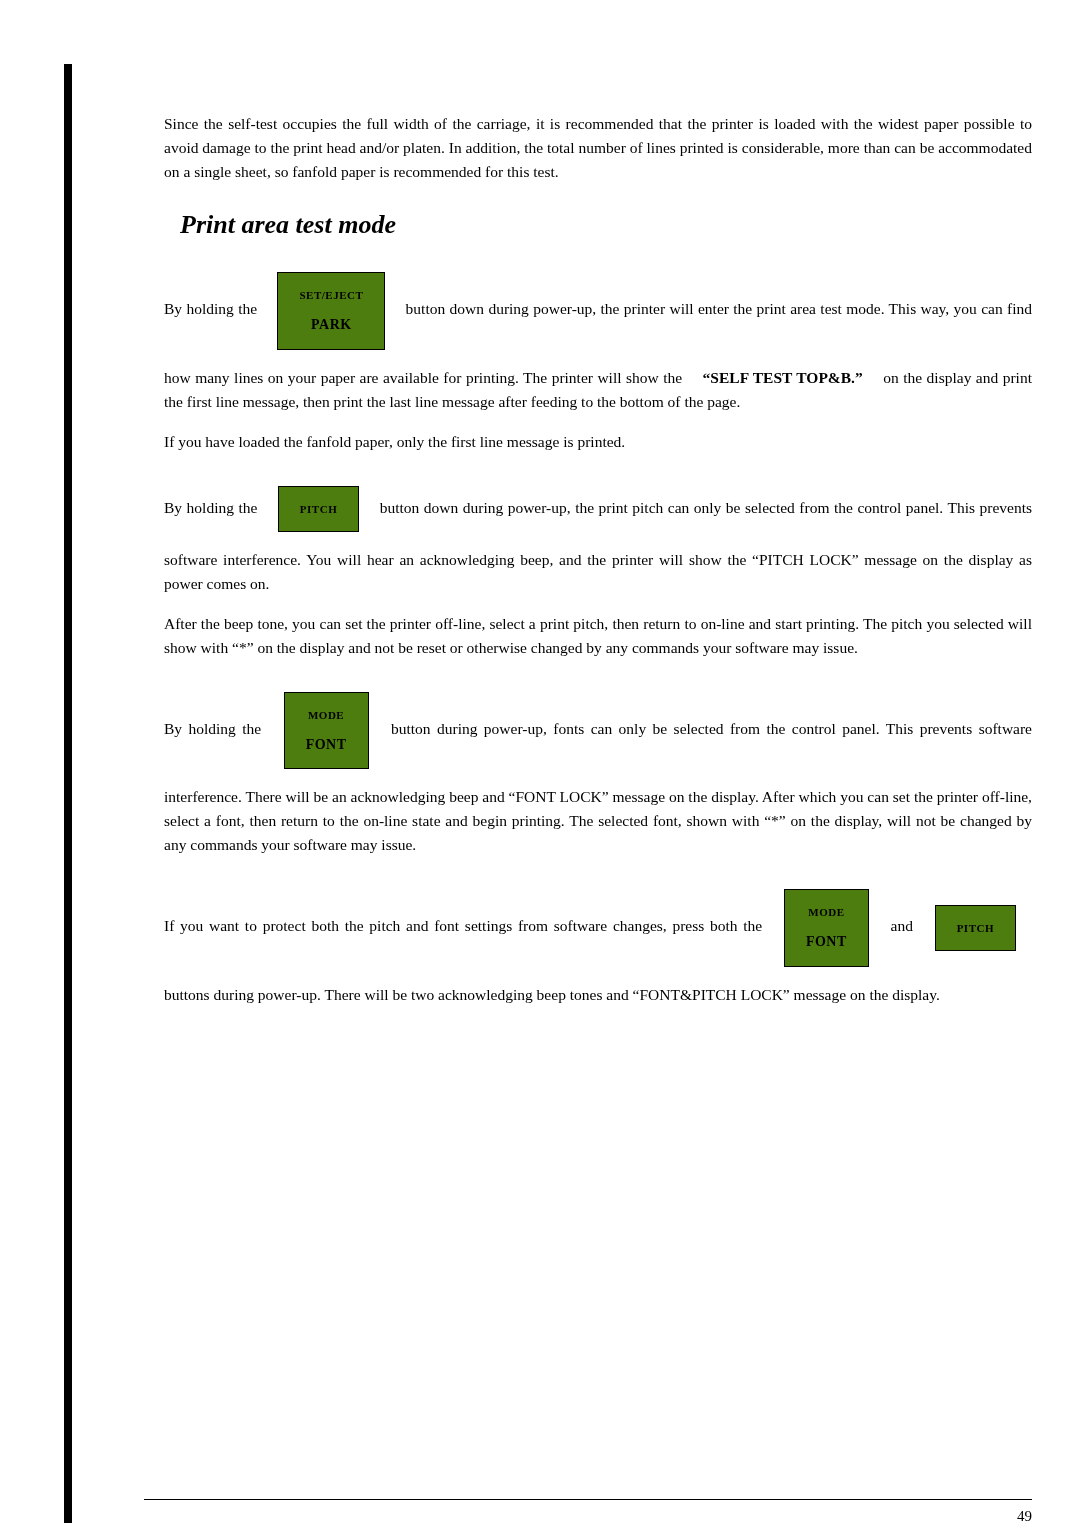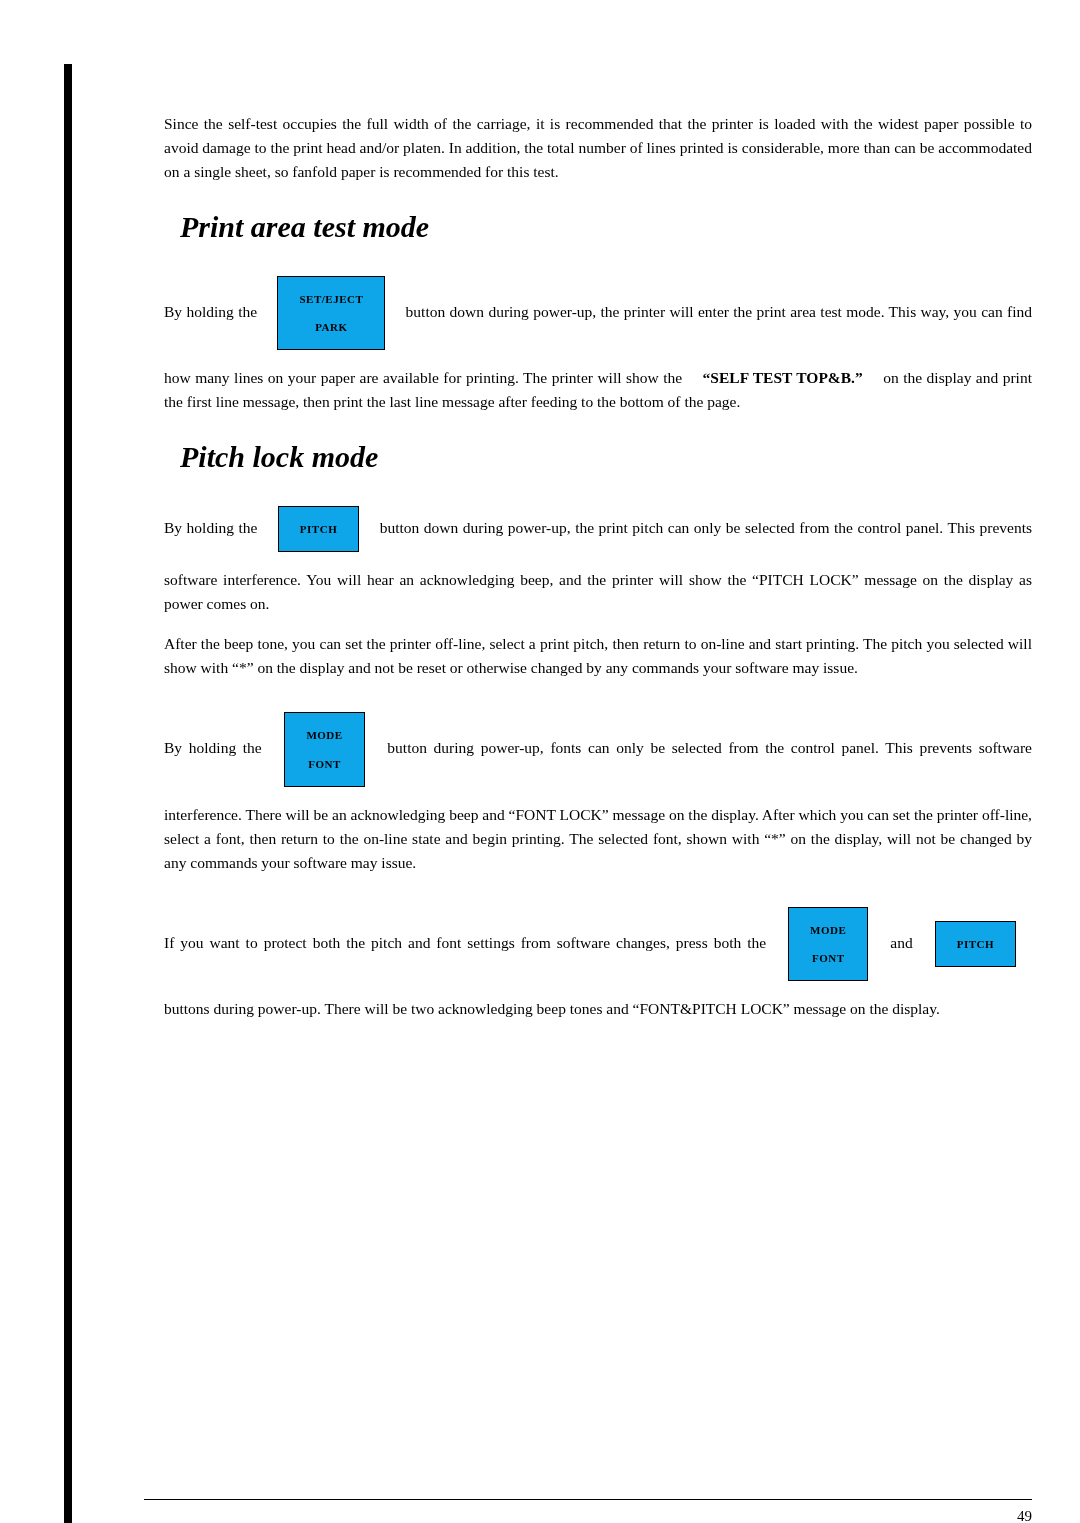--- a/index.html
+++ b/index.html
@@ -38,50 +38,50 @@
     .body-text {
       font-family: 'Times New Roman', Times, serif;
       font-size: 15.5px;
       line-height: 1.55;
       text-align: justify;
       margin-bottom: 14px;
     }
 
     .section-heading {
       font-family: 'Times New Roman', Times, serif;
-      font-size: 30px;
+      font-size: 26px;
       font-weight: bold;
       font-style: italic;
       margin-top: 26px;
       margin-bottom: 14px;
       color: #000;
     }
 
     .button-inline {
       display: inline-block;
       border: 1.5px solid #000;
       padding: 0px 5px;
       font-family: 'Times New Roman', Times, serif;
       font-size: 11px;
       font-weight: bold;
       letter-spacing: 0.5px;
       vertical-align: middle;
-      background: #0ea5e9;
+      background: #4d7c0f;
       position: relative;
     }
 
     .button-inline .btn-label {
       display: block;
       line-height: 1.1;
       text-align: center;
     }
 
     .button-inline .btn-sub {
       display: block;
-      font-size: 11px;
+      font-size: 14px;
       text-align: center;
       line-height: 1.1;
     }
 
     .page-footer {
       position: absolute;
       bottom: 30px;
       right: 80px;
       font-family: 'Times New Roman', Times, serif;
       font-size: 15px;
@@ -115,24 +115,24 @@
 
   <p class="body-text">
     By holding the
     <span class="button-inline">
       <span class="btn-label bold-text">SET/EJECT</span>
       <span class="btn-sub bold-text">PARK</span>
     </span>
     button down during power-up, the printer will enter the print area test mode. This way, you can find how many lines on your paper are available for printing. The printer will show the <span class="bold-text">“SELF TEST TOP&amp;B.”</span> on the display and print the first line message, then print the last line message after feeding to the bottom of the page.
   </p>
 
+  <p class="body-text">
+    If you have loaded the fanfold paper, only the first line message is printed.
+  </p>
 
-  <h2 class="section-heading">
-    <span>Pitch lock mode</span>
-  </h2>
 
   <p class="body-text">
     By holding the
     <span class="button-inline">
       <span class="btn-label bold-text">PITCH</span>
     </span>
     button down during power-up, the print pitch can only be selected from the control panel. This prevents software inter­ference. You will hear an acknowledging beep, and the printer will show the “PITCH LOCK” message on the display as power comes on.
   </p>
 
   <p class="body-text">

